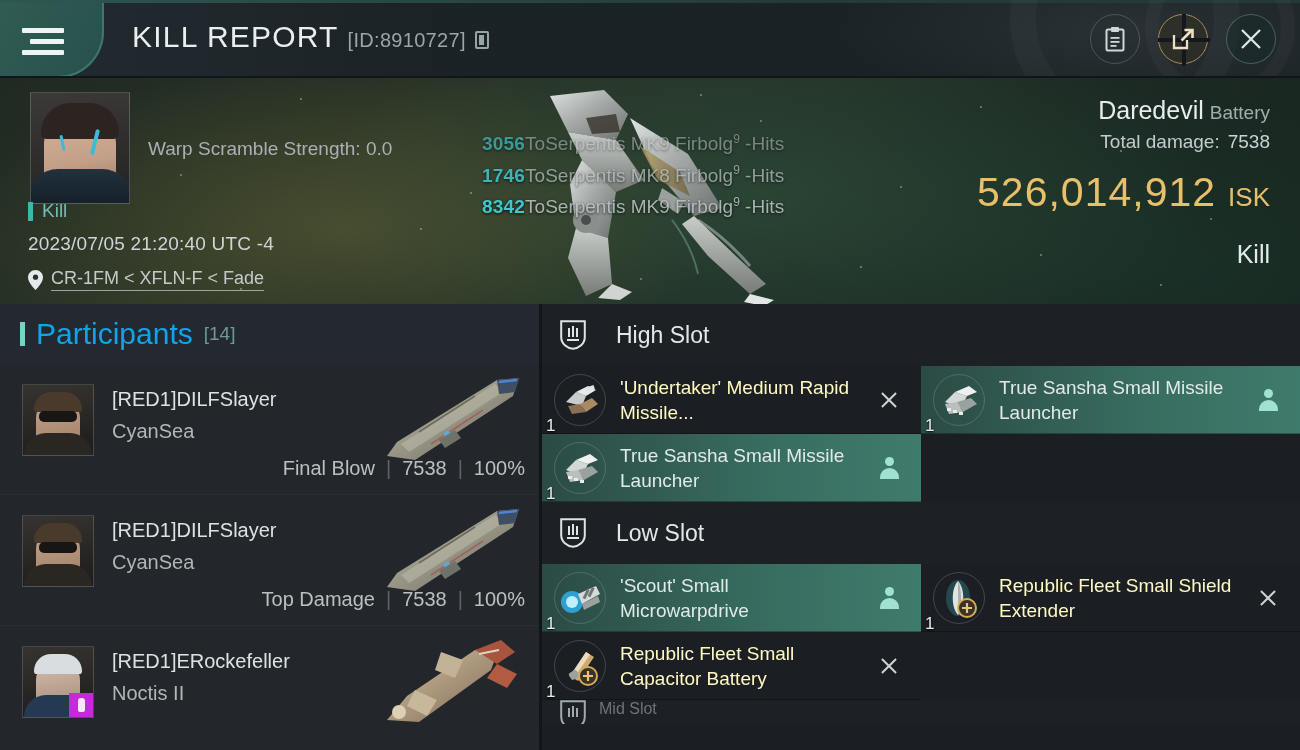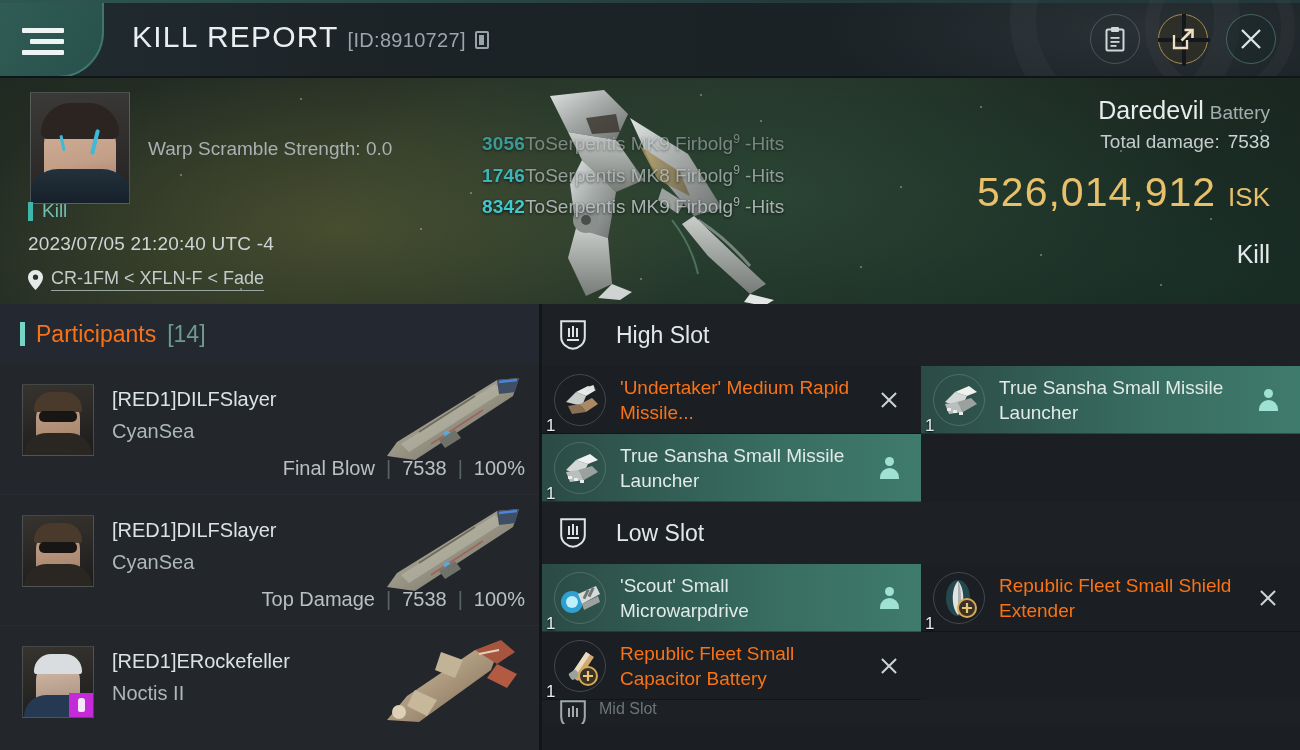--- a/index.html
+++ b/index.html
@@ -371,25 +371,25 @@
     display: flex;
     align-items: center;
     padding-left: 20px;
     gap: 11px;
   }
   .panel-head .bar {
     width: 5px; height: 24px;
     background: #76d4c4;
   }
   .panel-head .ttl {
-    font-size: 23px;
-    color: #f97316;
+    font-size: 30px;
+    color: #0ea5e9;
   }
   .panel-head .cnt {
-    font-size: 23px;
+    font-size: 19px;
     color: #6e9a90;
   }
 
   .p-row {
     position: relative;
     height: 131px;
     border-bottom: 1px solid #272c32;
     background: #23272c;
     cursor: pointer;
     overflow: hidden;
@@ -529,21 +529,21 @@
     left: 4px; bottom: -3px;
     font-size: 17px;
     color: #e7eced;
     text-shadow: 0 1px 2px #000;
     z-index: 3;
   }
   .mod-label {
     margin-left: 12px;
     font-size: 19px;
     line-height: 25px;
-    color: #f97316;
+    color: #fef9c3;
     max-width: 238px;
   }
   .mod.dropped .mod-label { color: #e0eae7; }
   .mod-state {
     position: absolute;
     right: 22px; top: 50%;
     transform: translateY(-50%);
   }
   .x-ico {
     width: 20px; height: 20px;

